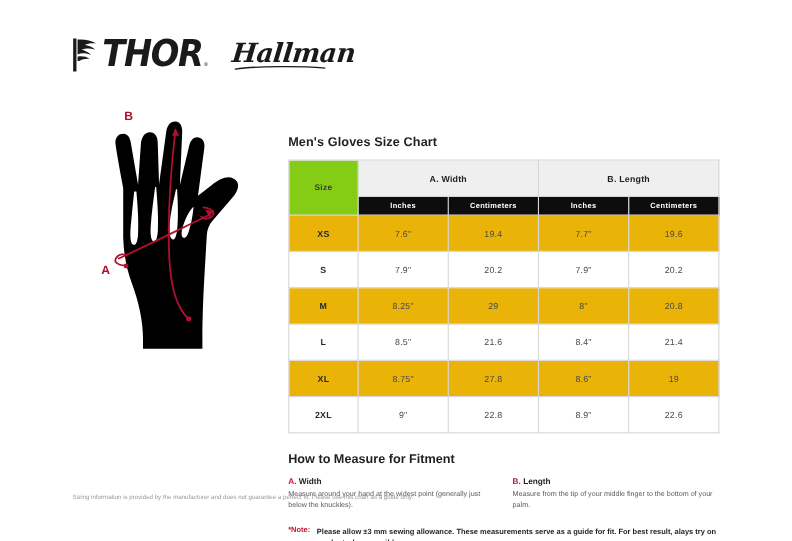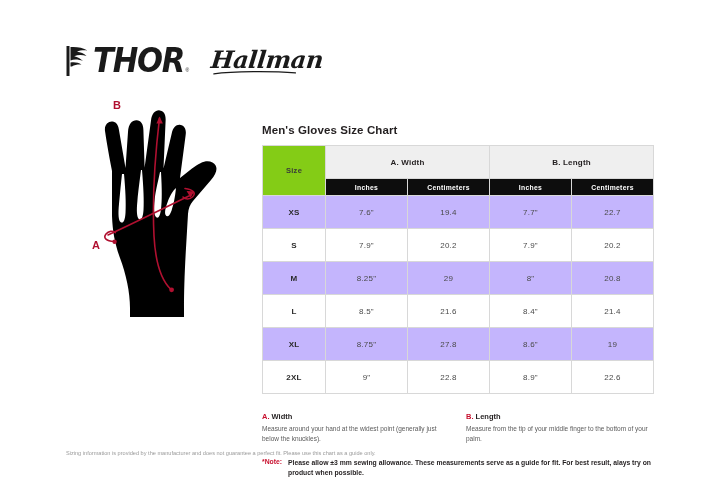--- a/index.html
+++ b/index.html
@@ -13,21 +13,21 @@
     position: relative;
     font-family: "Liberation Sans", sans-serif;
     color: #231f20;
     overflow: hidden;
   }
 
   
   #brand-header {
     position: absolute;
     left: 64px;
-    top: 41px;
+    top: 30px;
     height: 40px;
     display: flex;
     align-items: center;
     gap: 16px;
   }
   #thor-logo {
     display: flex;
     align-items: center;
     gap: 3px;
   }
@@ -143,21 +143,21 @@
     font-size: 8px;
     color: #4a4a4a;
     letter-spacing: 0.2px;
   }
   #size-table tbody td.size-cell {
     font-weight: bold;
     color: #2b2b2b;
     font-size: 8px;
   }
   #size-table tbody tr.shaded td {
-    background: #c4b5fd;
+    background: #eab308;
   }
   #size-table tbody tr.plain td {
     background: #ffffff;
   }
 
   
   #measure-section {
     margin-top: 18px;
   }
   #measure-title {
@@ -319,21 +319,21 @@
         <th class="unit-head">Inches</th>
         <th class="unit-head">Centimeters</th>
       </tr>
     </thead>
     <tbody id="size-table-body">
         <tr class="shaded">
           <td class="size-cell">XS</td>
           <td>7.6"</td>
           <td>19.4</td>
           <td>7.7"</td>
-          <td>22.7</td>
+          <td>19.6</td>
         </tr>
         <tr class="plain">
           <td class="size-cell">S</td>
           <td>7.9"</td>
           <td>20.2</td>
           <td>7.9"</td>
           <td>20.2</td>
         </tr>
         <tr class="shaded">
           <td class="size-cell">M</td>
@@ -360,20 +360,21 @@
           <td class="size-cell">2XL</td>
           <td>9"</td>
           <td>22.8</td>
           <td>8.9"</td>
           <td>22.6</td>
         </tr>
       </tbody>
   </table>
 
   <div id="measure-section">
+    <h2 id="measure-title">How to Measure for Fitment</h2>
     <div id="measure-cols">
 
       <div class="measure-col">
         <div class="measure-head">
           <span class="measure-letter">A.</span>
           <span>Width</span>
         </div>
         <div class="measure-text">Measure around your hand at the widest point (generally just below the knuckles).</div>
       </div>
 

